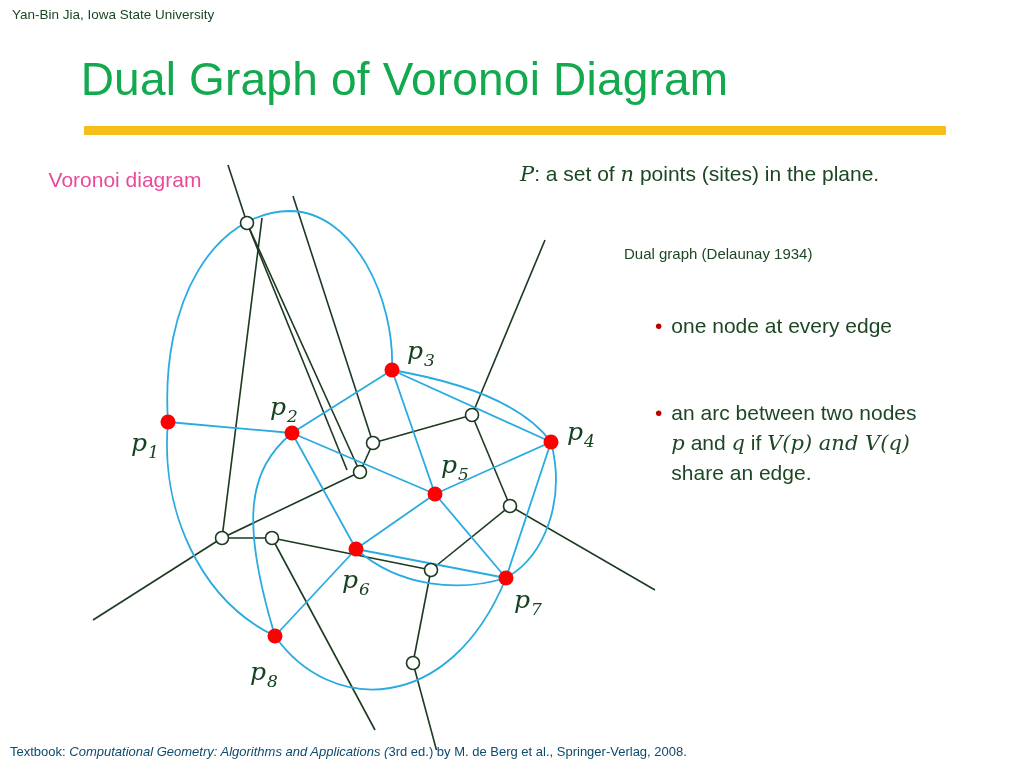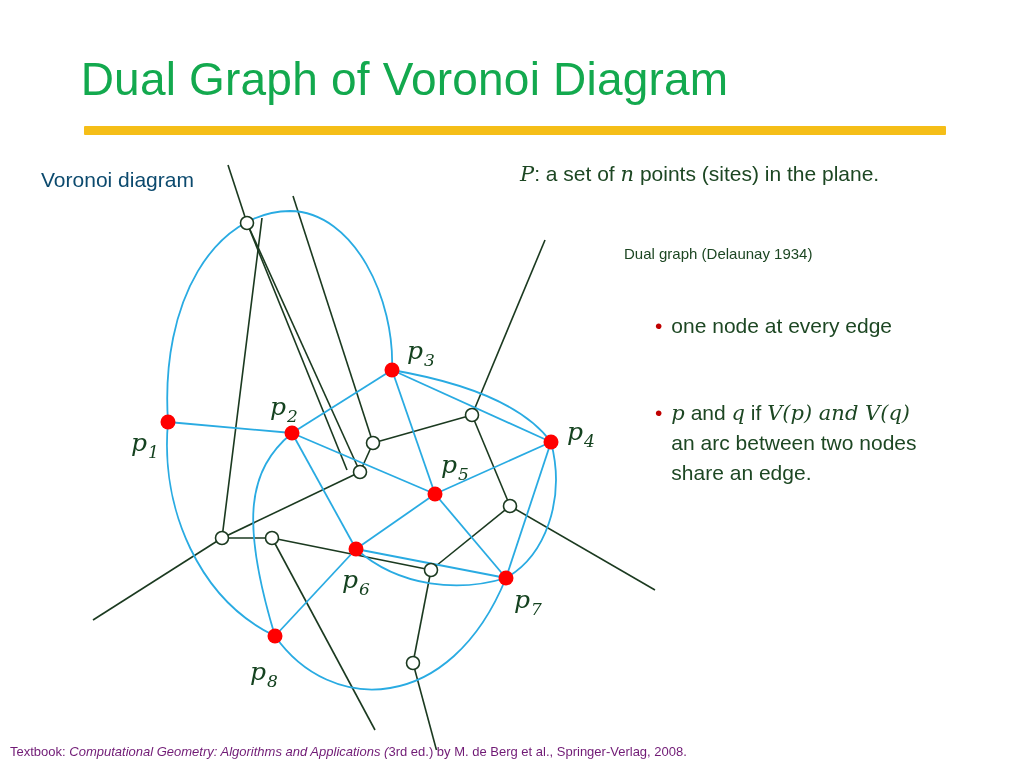--- a/index.html
+++ b/index.html
@@ -45,26 +45,26 @@
     left: 84px;
     top: 126px;
     width: 862px;
     height: 9px;
     background: #f5be18;
     border-radius: 1px;
   }
 
   .vor-label {
     position: absolute;
-    left: 41px;
+    left: 25px;
     top: 166px;
     font-size: 21px;
     line-height: 27px;
-    color: #0c4a6e;
-    text-align: left;
+    color: #ec4899;
+    text-align: center;
     width: 200px;
   }
   .vor-label .l2 { display: block; }
 
   .rt-line1 {
     position: absolute;
     left: 520px;
     top: 162px;
     font-size: 21px;
     white-space: nowrap;
@@ -121,29 +121,30 @@
   }
   .ptsub {
     font-size: 17px;
   }
 
   .footer {
     position: absolute;
     left: 10px;
     top: 744px;
     font-size: 13px;
-    color: #701a75;
+    color: #0c4a6e;
     white-space: nowrap;
   }
   .footer .ital { font-style: italic; }
 </style>
 </head>
 <body>
 
 <div class="header">
+  <div>Yan-Bin Jia, Iowa State University</div>
 </div>
 
 <div class="title">Dual Graph of Voronoi Diagram</div>
 <div class="rule"></div>
 
 <div class="vor-label">
   <span>Voronoi diagram</span>
 </div>
 
 <div class="rt-line1"><span class="mi">P</span><span>: a set of </span><span class="mi">n</span><span> points (sites) in the plane.</span></div>
@@ -154,24 +155,24 @@
   <div class="bullet-row">
     <span class="dot">•</span>
     <span class="btext">one node at every edge</span>
   </div>
 </div>
 
 <div class="bullet-block b2">
   <div class="bullet-row">
     <span class="dot">•</span>
     <span>
+      <span class="btext">an arc between two nodes</span>
       <span class="btext">
         <span class="mi">p</span><span> and </span><span class="mi">q</span><span> if </span><span class="mi">V</span><span class="mi">(</span><span class="mi">p</span><span class="mi">) and </span><span class="mi">V</span><span class="mi">(</span><span class="mi">q</span><span class="mi">)</span>
       </span>
-      <span class="btext">an arc between two nodes</span>
       <span class="btext">share an edge.</span>
     </span>
   </div>
 </div>
 
 <svg class="diagram" viewBox="0 150 700 600">
   <g id="layer-voronoi-rays">
       <line x1="247" y1="223" x2="228" y2="165" stroke="#1b3a20" stroke-width="1.6"></line>
       <line x1="247" y1="223" x2="347" y2="470" stroke="#1b3a20" stroke-width="1.6"></line>
       <line x1="373" y1="443" x2="293" y2="196" stroke="#1b3a20" stroke-width="1.6"></line>

